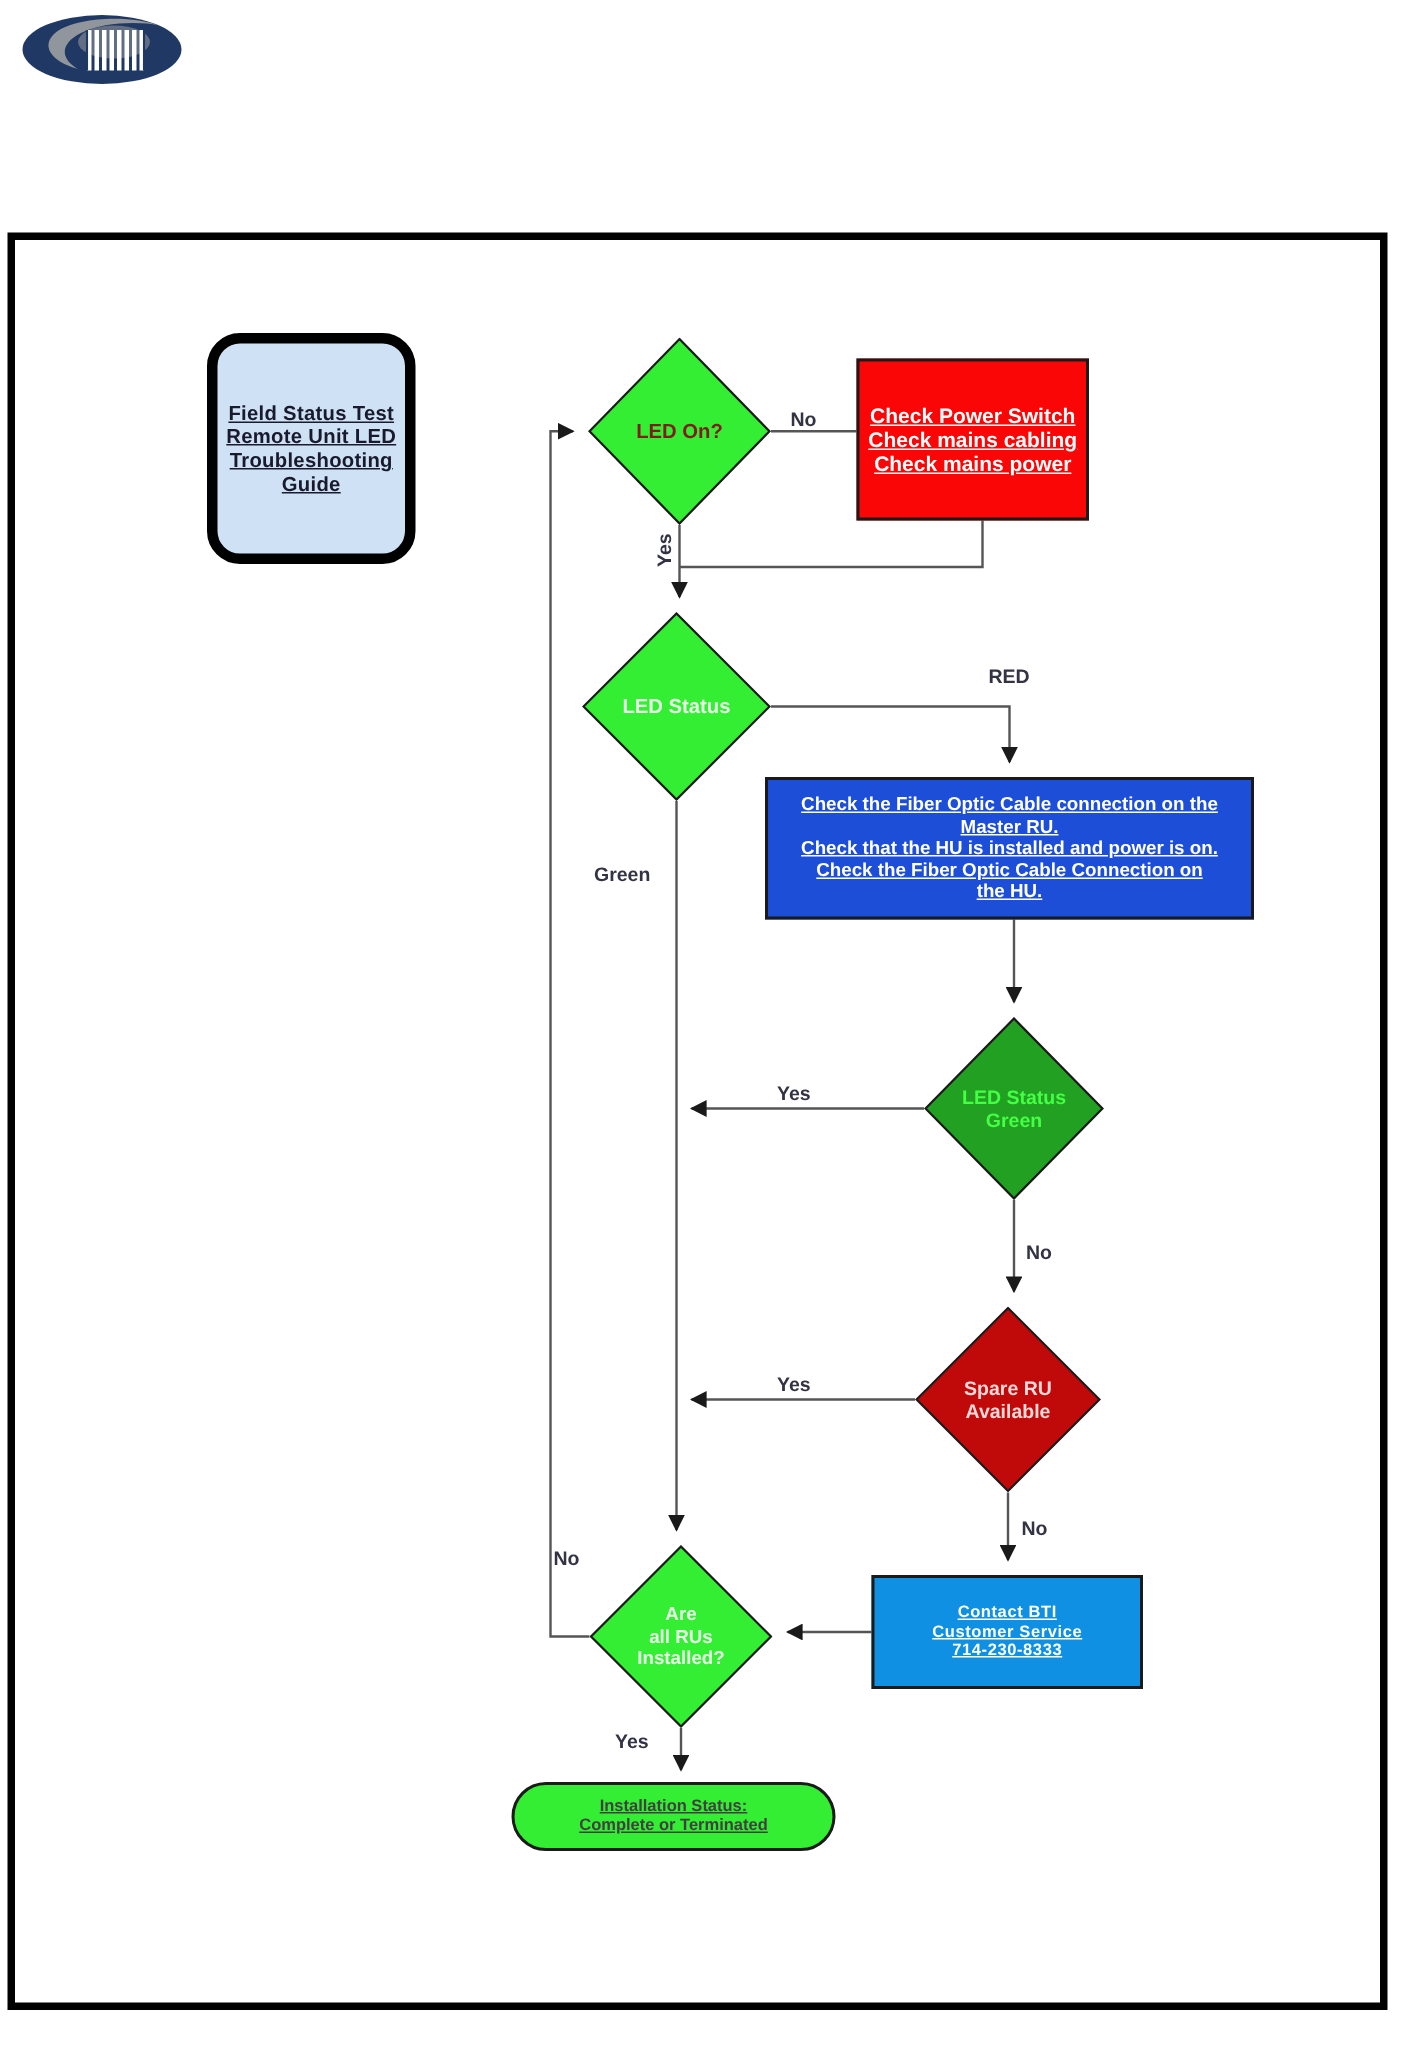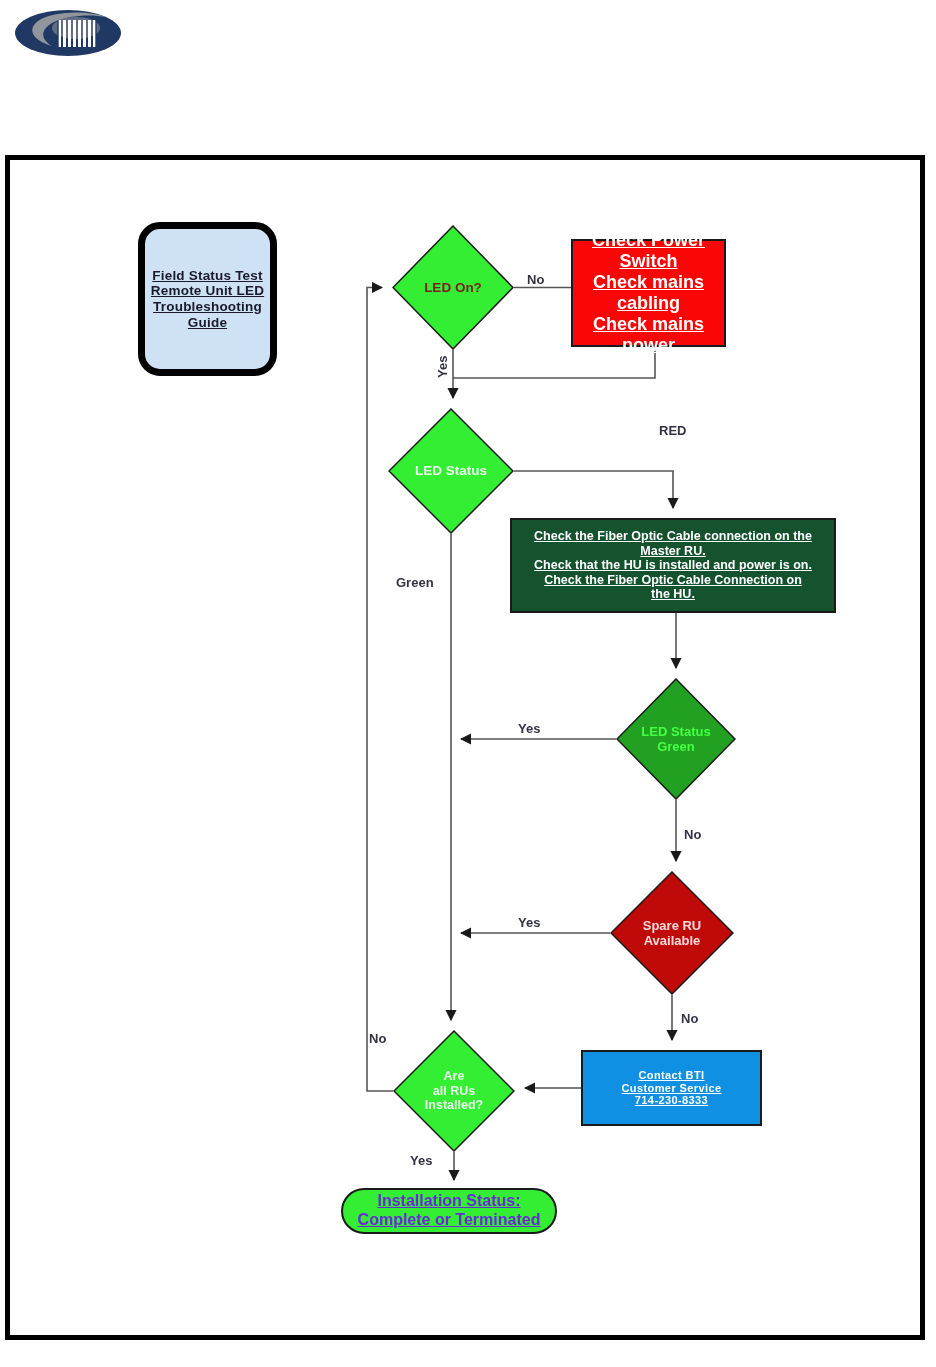--- a/index.html
+++ b/index.html
@@ -83,27 +83,27 @@
   .rect-node {
     border: 2px solid #1a1a1a;
   }
   #node-check-power {
     left: 571px; top: 239px;
     width: 155px; height: 108px;
     background: #fb0606;
   }
   #node-check-power .txt {
     color: #ffffff;
-    font-size: 18px;
+    font-size: 14px;
     font-weight: bold;
   }
   #node-check-fiber {
     left: 510px; top: 518px;
     width: 326px; height: 95px;
-    background: #14532d;
+    background: #1d4ed8;
   }
   #node-check-fiber .txt {
     color: #ffffff;
     font-size: 12.5px;
     font-weight: bold;
   }
   #node-contact-bti {
     left: 581px; top: 1050px;
     width: 181px; height: 76px;
     background: #1090e2;
@@ -153,22 +153,22 @@
 
   
   #node-terminator {
     left: 341px; top: 1188px;
     width: 216px; height: 46px;
     background: #33ee33;
     border: 2px solid #1a1a1a;
     border-radius: 23px;
   }
   #node-terminator .txt {
-    color: #6d28d9;
-    font-size: 16px;
+    color: #404040;
+    font-size: 11px;
     font-weight: bold;
   }
 
   
   .edge-label {
     position: absolute;
     color: #333344;
     font-size: 13px;
     font-weight: bold;
     white-space: nowrap;
@@ -314,21 +314,21 @@
 
 <div class="node" id="node-terminator">
   <span class="txt">Installation Status:
 Complete or Terminated</span>
 </div>
 
 <div class="edge-label" style="left:527px; top:272px;">No</div>
 
 <div class="edge-label rotated" style="left:435px; top:378px;">Yes</div>
 
-<div class="edge-label" style="left:639px; top:423px;padding-left:20px;">RED</div>
+<div class="edge-label" style="left:639px; top:443px;padding-left:20px;">RED</div>
 
 <div class="edge-label" style="left:396px; top:575px;">Green</div>
 
 <div class="edge-label" style="left:518px; top:721px;">Yes</div>
 
 <div class="edge-label" style="left:684px; top:827px;">No</div>
 
 <div class="edge-label" style="left:518px; top:915px;">Yes</div>
 
 <div class="edge-label" style="left:681px; top:1011px;">No</div>

